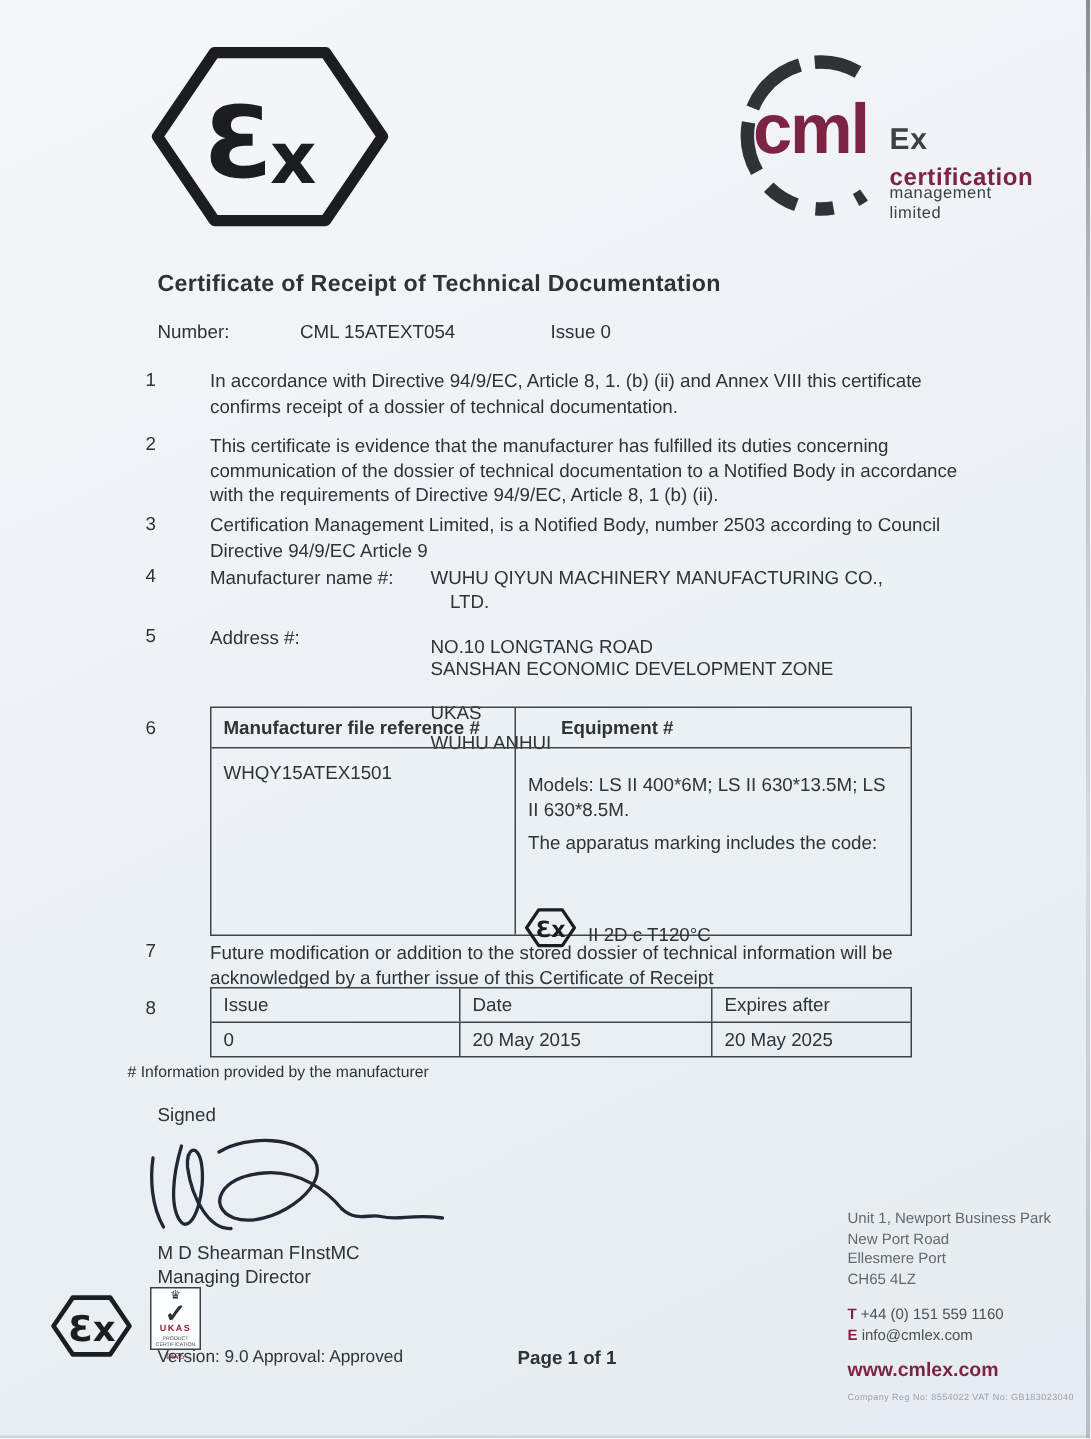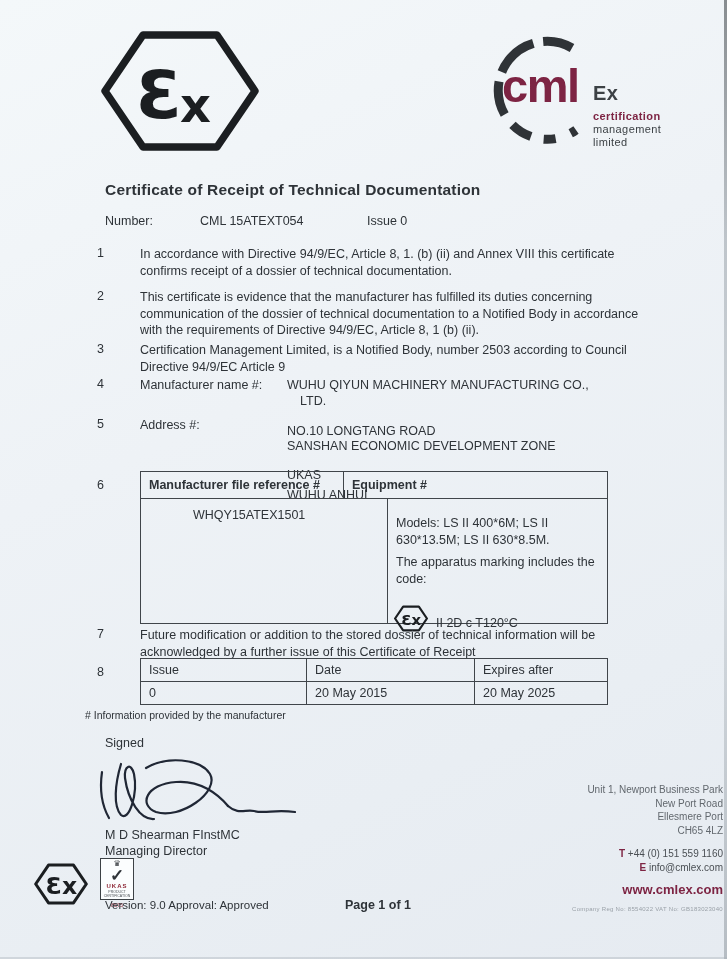--- a/index.html
+++ b/index.html
@@ -38,21 +38,21 @@
       <text x="80" y="94" font-family="DejaVu Sans, sans-serif" font-weight="bold" font-size="48" fill="#1b1e21">x</text>
     </svg>
   </div>
 
   <div class="abs" style="left:480px;top:34px;width:230px;height:115px;">
     <svg class="abs" style="left:0;top:0;" width="125" height="112" viewBox="0 0 125 112">
       <path d="M 92 14 A 49 49 0 1 0 96 96" fill="none" stroke="#2f3337" stroke-width="9" stroke-dasharray="30 10 44 10 34 13 22 13 12 16"></path>
     </svg>
     <span class="abs maroon" style="left:22px;top:24px;font-size:47px;font-weight:bold;letter-spacing:-1.5px;">cml</span>
     <span class="abs" style="left:113px;top:48px;font-size:20px;font-weight:bold;color:#3c4145;letter-spacing:.5px;">Ex</span>
-    <span class="abs maroon" style="left:113px;top:76px;font-size:11px;font-weight:bold;letter-spacing:.4px;">certification</span>
+    <span class="abs maroon" style="left:113px;top:76px;font-size:16px;font-weight:bold;letter-spacing:.4px;">certification</span>
     <span class="abs" style="left:113px;top:89px;font-size:11px;color:#3c4145;letter-spacing:.4px;">management</span>
     <span class="abs" style="left:113px;top:102px;font-size:11px;color:#3c4145;letter-spacing:.4px;">limited</span>
   </div>
 
   <div class="abs title" style="left:105px;top:181px;">Certificate of Receipt of Technical Documentation</div>
 
   <div class="abs num" style="left:105px;top:214px;">Number:</div>
   <div class="abs num" style="left:200px;top:214px;">CML 15ATEXT054</div>
   <div class="abs num" style="left:367px;top:214px;">Issue 0</div>
 
@@ -72,26 +72,26 @@
 
   <div class="abs num" style="left:97px;top:417px;">5</div>
   <div class="abs body-txt" style="left:140px;top:417px;">Address #:</div>
   <div class="abs body-txt nowrap" style="left:287px;top:423px;">NO.10 LONGTANG ROAD</div>
   <div class="abs body-txt nowrap" style="left:287px;top:438px;">SANSHAN ECONOMIC DEVELOPMENT ZONE</div>
   <div class="abs body-txt nowrap" style="left:287px;top:453px;margin-top:34px;">WUHU ANHUI</div>
   <div class="abs body-txt nowrap" style="left:287px;top:467px;">UKAS</div>
 
   <div class="abs num" style="left:97px;top:478px;">6</div>
   <div class="abs tbl" style="left:140px;top:471px;width:466px;height:151px;">
-    <div style="display:flex;height:26px;border-bottom:1px solid #40454a;">
+    <div style="display:flex;height:26px;border-bottom:1px solid #40454a;gap:22px;">
       <div class="body-txt" style="width:194px;border-right:1px solid #40454a;padding:5px 0 0 8px;font-weight:bold;">Manufacturer file reference #</div>
       <div class="body-txt" style="flex:1;padding:5px 0 0 8px;font-weight:bold;">Equipment #</div>
     </div>
     <div style="display:flex;height:124px;">
-      <div class="body-txt" style="width:194px;border-right:1px solid #40454a;padding:8px 0 0 8px;margin-left:44px;">WHQY15ATEX1501</div>
+      <div class="body-txt" style="width:194px;border-right:1px solid #40454a;padding:8px 0 0 8px;">WHQY15ATEX1501</div>
       <div style="flex:1;padding:8px 8px 0 8px;position:relative;">
         <div class="body-txt" style="margin-top:8px;">Models: LS II 400*6M; LS II 630*13.5M; LS II 630*8.5M.</div>
         <div class="body-txt" style="margin-top:6px;">The apparatus marking includes the code:</div>
         <svg class="abs" style="left:6px;top:105px;" width="34" height="29" viewBox="0 0 160 126">
           <polygon class="hexline" stroke-width="10" points="5,63 43,7 117,7 155,63 117,119 43,119"></polygon>
           <text x="34" y="92" font-family="DejaVu Sans, sans-serif" font-weight="bold" font-size="70" fill="#1b1e21">Ɛx</text>
         </svg>
         <div class="abs body-txt" style="left:48px;top:116px;">II 2D c T120°C</div>
       </div>
     </div>
@@ -137,21 +137,21 @@
       <div style="font-size:17px;line-height:15px;font-weight:bold;">✓</div>
       <div style="font-size:6px;line-height:7px;letter-spacing:1px;color:#8b2332;font-weight:bold;">UKAS</div>
       <div style="font-size:3.5px;line-height:4px;color:#4a4f54;">PRODUCT CERTIFICATION</div>
     </div>
     <div style="font-size:5.5px;color:#8b2332;text-align:center;margin-top:2px;">8575</div>
   </div>
 
   <div class="abs" style="left:105px;top:899px;font-size:11.5px;">Version: 9.0  Approval: Approved</div>
   <div class="abs" style="left:345px;top:898px;font-size:12.5px;font-weight:bold;">Page 1 of 1</div>
 
-  <div class="abs" style="left:565px;top:783px;width:158px;text-align:right;">
+  <div class="abs" style="left:565px;top:806px;width:158px;">
     <div class="contact-line nowrap">Unit 1, Newport Business Park</div>
     <div class="contact-line nowrap">New Port Road</div>
     <div class="contact-line nowrap">Ellesmere Port</div>
     <div class="contact-line nowrap">CH65 4LZ</div>
     <div class="contact-line nowrap" style="margin-top:10px;">
       <span class="maroon" style="font-weight:bold;">T</span>
       <span style="color:#4a4f54;">+44 (0) 151 559 1160</span>
     </div>
     <div class="contact-line nowrap">
       <span class="maroon" style="font-weight:bold;">E</span>

